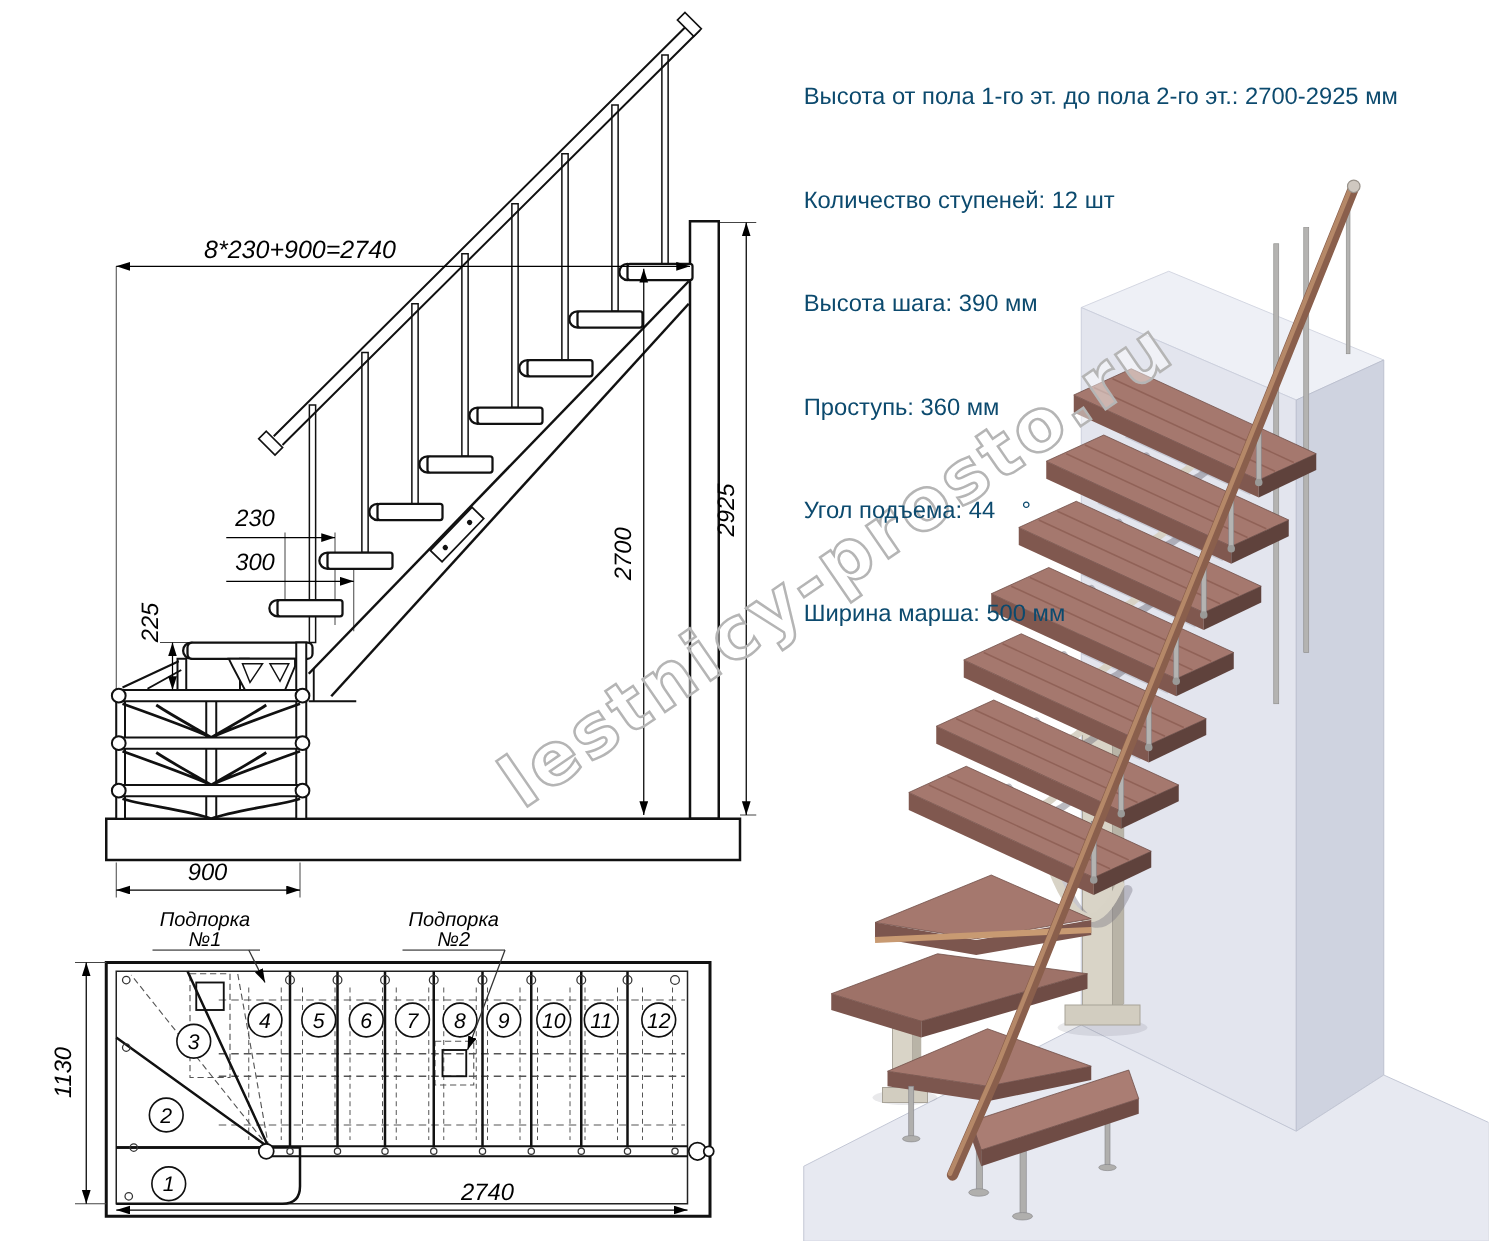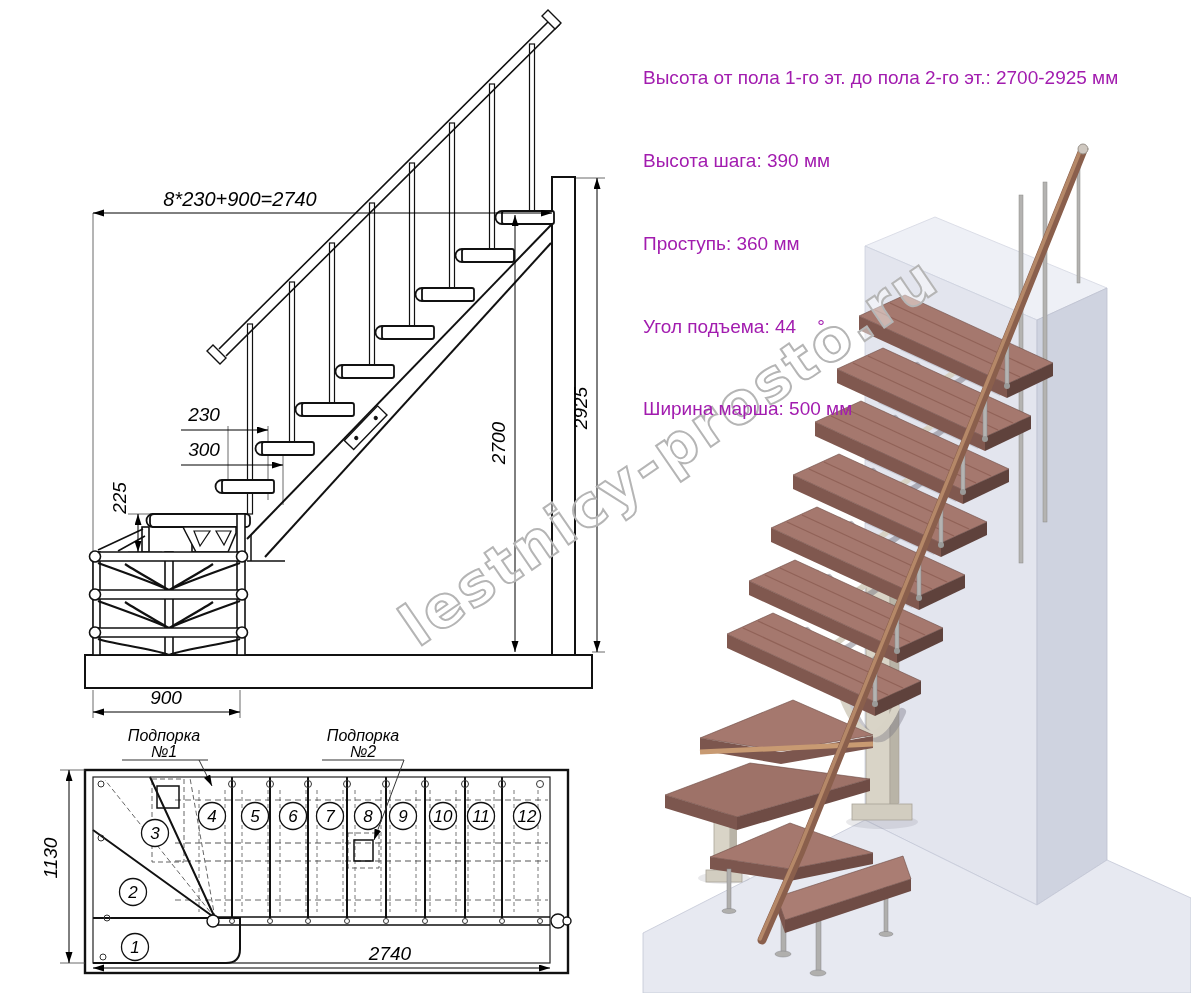--- a/index.html
+++ b/index.html
@@ -1,19 +1,19 @@
 <!DOCTYPE html>
 <html><head>
 <meta charset="utf-8">
 <style>
   html,body{margin:0;padding:0;background:#fff;}
   .stage{position:relative;width:1191px;height:993px;background:#fff;overflow:hidden;
          font-family:"Liberation Sans",sans-serif;}
   .stage svg{position:absolute;left:0;top:0;}
-  .specs{position:absolute;left:643px;top:9px;width:545px;color:#a21caf;
+  .specs{position:absolute;left:643px;top:9px;width:545px;color:#0c4a6e;
          font-size:19px;line-height:27.6px;white-space:pre;}
   .spec-line{height:27.6px;}
   text{fill:#000;}
   .dim{font:italic 19px "Liberation Sans",sans-serif;}
   .dimbig{font:italic 20px "Liberation Sans",sans-serif;}
   .plannum{font:italic 17px "Liberation Sans",sans-serif;}
   .support{font:italic 16px "Liberation Sans",sans-serif;}
   .wm{font-family:"DejaVu Sans",sans-serif;font-weight:bold;font-size:58px;letter-spacing:3px;
       fill:rgba(255,255,255,0.45);stroke:#b5b5b5;stroke-width:2px;}
 </style>
@@ -432,19 +432,20 @@
   </g>
   <text class="dim" transform="translate(57,858) rotate(-90)" text-anchor="middle">1130</text>
   <text class="dim" x="390" y="960" text-anchor="middle">2740</text>
 </g>
 
 <text class="wm" transform="translate(418,648) rotate(-34.5)">lestnicy-prosto.ru</text>
 </svg>
 
 <div class="specs">
   <div class="spec-line">Высота от пола 1-го эт. до пола 2-го эт.: 2700-2925 мм</div>
+  <div class="spec-line">Количество ступеней: 12 шт</div>
   <div class="spec-line">Высота шага: 390 мм</div>
   <div class="spec-line">Проступь: 360 мм</div>
   <div class="spec-line">Угол подъема: 44    °</div>
   <div class="spec-line">Ширина марша: 500 мм</div>
 </div>
 
 </div>
 
 </body></html>

